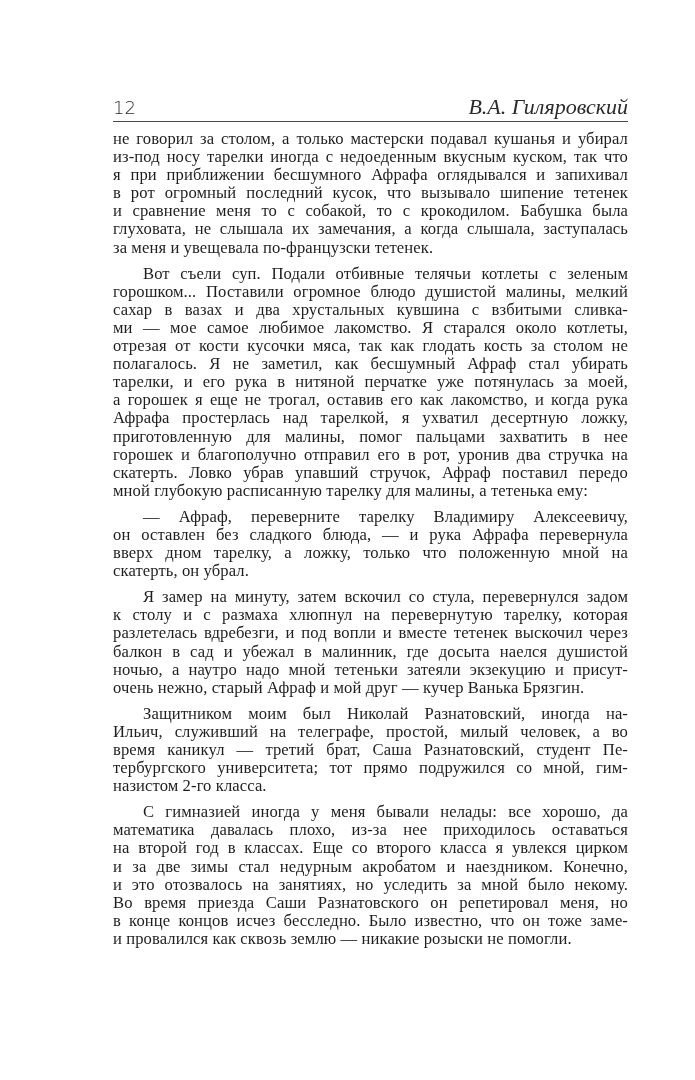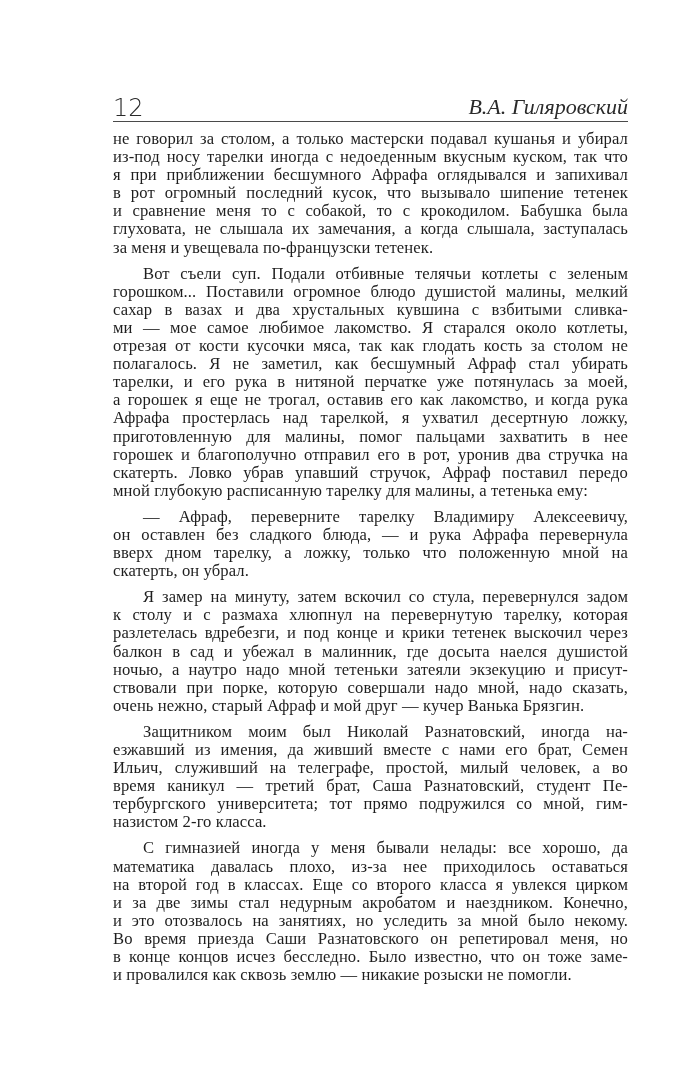--- a/index.html
+++ b/index.html
@@ -16,21 +16,21 @@
     display: flex;
     justify-content: space-between;
     align-items: flex-end;
     height: 30px;
     border-bottom: 1px solid #4a4a4a;
     padding-bottom: 3px;
     box-sizing: content-box;
   }
   .page-number {
     font-family: "DejaVu Sans", "Liberation Sans", sans-serif;
-    font-size: 24px;
+    font-size: 18px;
     font-weight: 300;
     color: #2a2a2a;
     line-height: 20px;
   }
   .running-title {
     font-family: "Liberation Serif", "DejaVu Serif", serif;
     font-style: italic;
     font-size: 22px;
     color: #2a2a2a;
     line-height: 22px;
@@ -94,29 +94,27 @@
       </p>
       <p>
         <span class="line first-indent">— Афраф, переверните тарелку Владимиру Алексеевичу,</span>
         <span class="line">он оставлен без сладкого блюда, — и рука Афрафа перевернула</span>
         <span class="line">вверх дном тарелку, а ложку, только что положенную мной на</span>
         <span class="line last">скатерть, он убрал.</span>
       </p>
       <p>
         <span class="line first-indent">Я замер на минуту, затем вскочил со стула, перевернулся задом</span>
         <span class="line">к столу и с размаха хлюпнул на перевернутую тарелку, которая</span>
-        <span class="line">разлетелась вдребезги, и под конце и крики тетенек выскочил через</span>
+        <span class="line">разлетелась вдребезги, и под вопли и вместе тетенек выскочил через</span>
         <span class="line">балкон в сад и убежал в малинник, где досыта наелся душистой</span>
         <span class="line">ночью, а наутро надо мной тетеньки затеяли экзекуцию и присут-</span>
-        <span class="line">ствовали при порке, которую совершали надо мной, надо сказать,</span>
         <span class="line last">очень нежно, старый Афраф и мой друг — кучер Ванька Брязгин.</span>
       </p>
       <p>
         <span class="line first-indent">Защитником моим был Николай Разнатовский, иногда на-</span>
-        <span class="line">езжавший из имения, да живший вместе с нами его брат, Семен</span>
         <span class="line">Ильич, служивший на телеграфе, простой, милый человек, а во</span>
         <span class="line">время каникул — третий брат, Саша Разнатовский, студент Пе-</span>
         <span class="line">тербургского университета; тот прямо подружился со мной, гим-</span>
         <span class="line last">назистом 2-го класса.</span>
       </p>
       <p>
         <span class="line first-indent">С гимназией иногда у меня бывали нелады: все хорошо, да</span>
         <span class="line">математика давалась плохо, из-за нее приходилось оставаться</span>
         <span class="line">на второй год в классах. Еще со второго класса я увлекся цирком</span>
         <span class="line">и за две зимы стал недурным акробатом и наездником. Конечно,</span>

